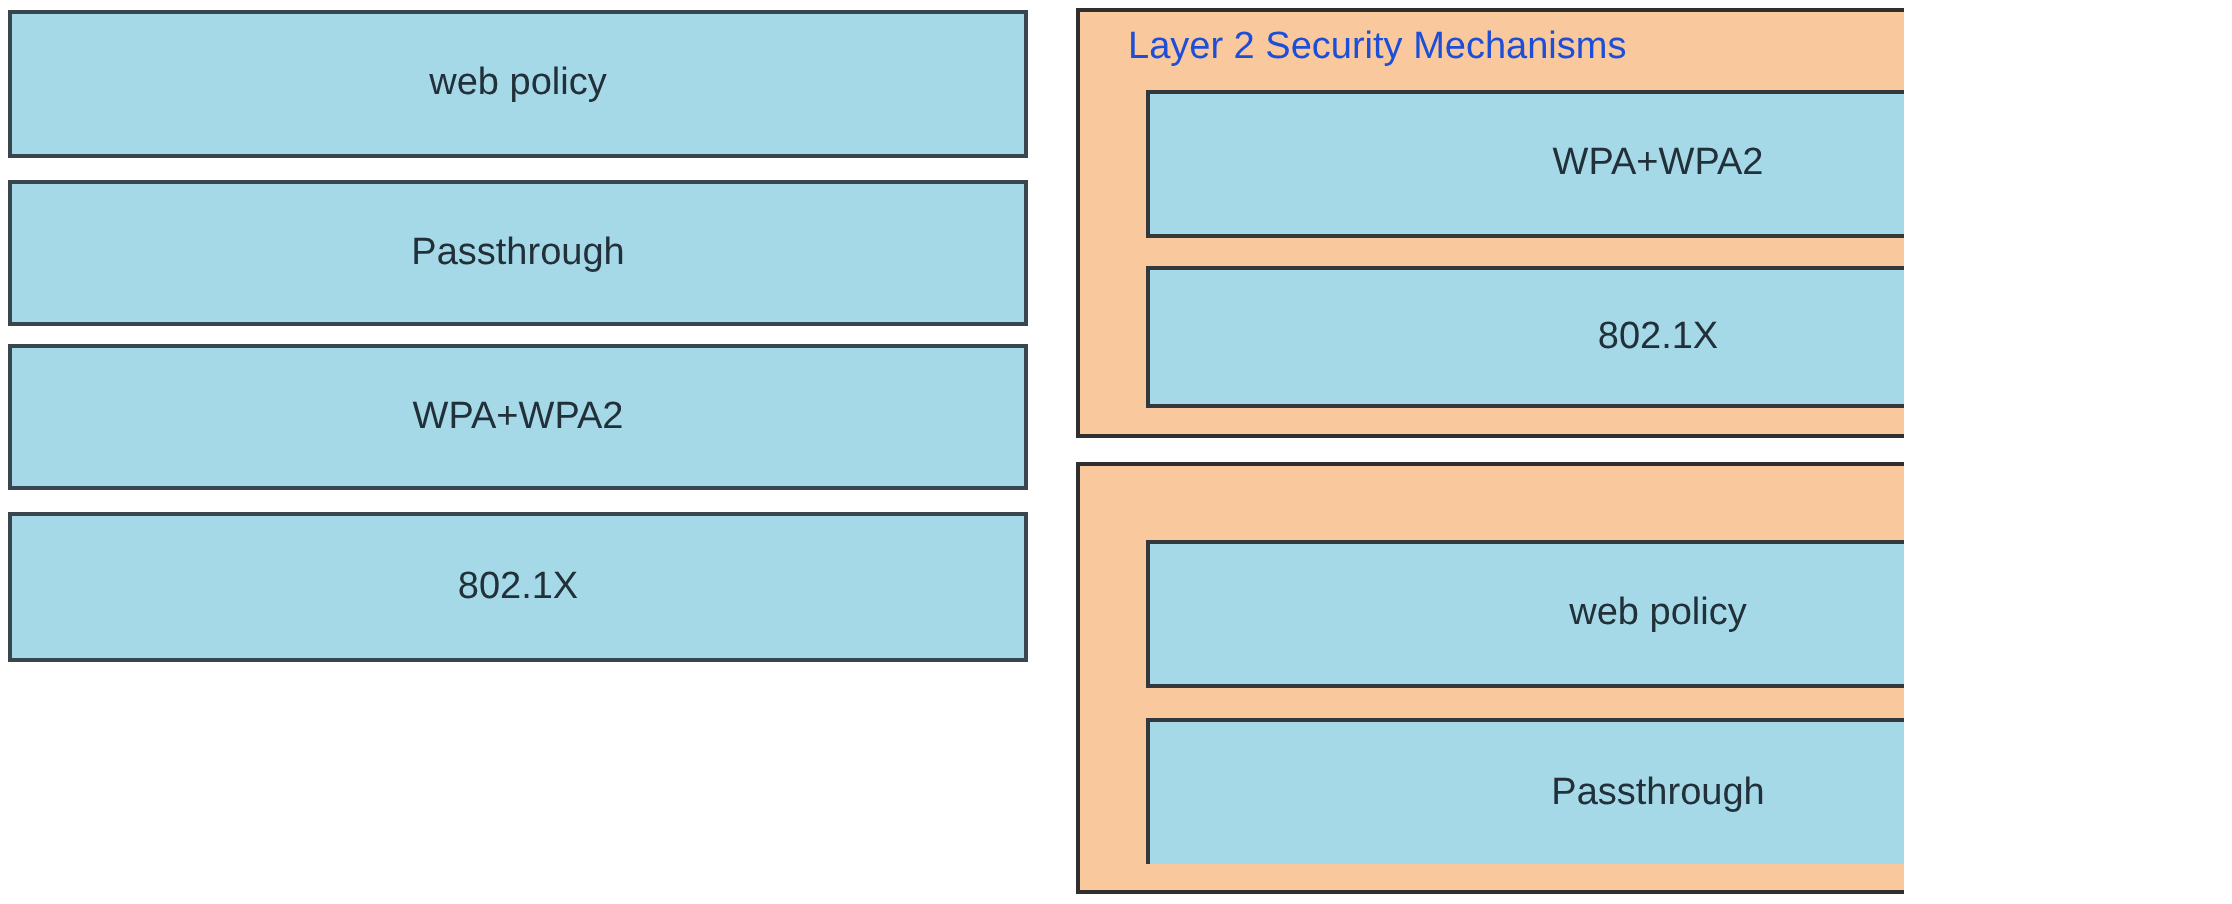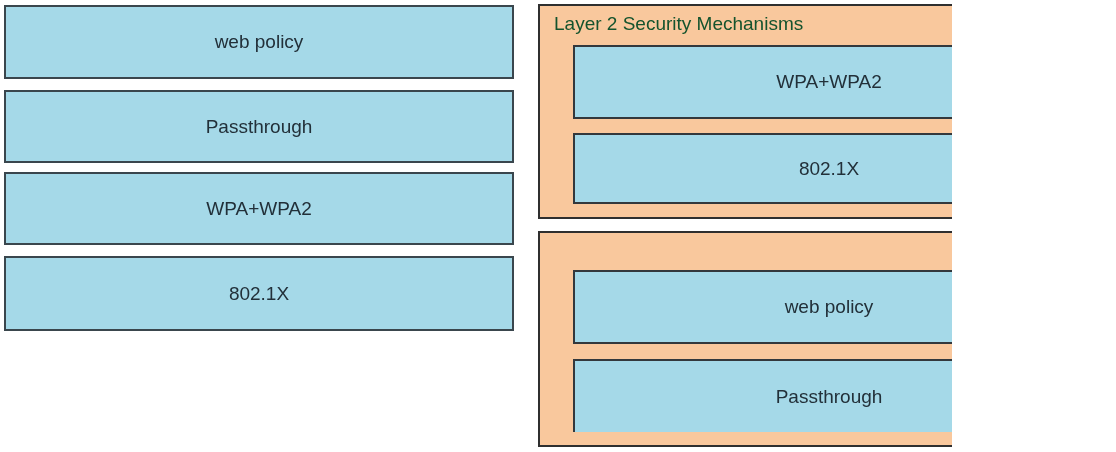--- a/index.html
+++ b/index.html
@@ -33,24 +33,24 @@
   
   .drop-container {
     position: absolute;
     left: 538px;
     width: 568px;
     background: #f9c89d;
     border: 2px solid #2f2f2f;
   }
   .drop-title {
     position: absolute;
-    left: 14px;
+    left: 24px;
     top: 7px;
     font-size: 19px;
-    color: #14532d;
+    color: #1d4ed8;
     white-space: nowrap;
   }
   .dropped-box {
     position: absolute;
     left: 33px;
     width: 508px;
     background: #a5d9e8;
     border: 2px solid #33383c;
     display: flex;
     align-items: center;

